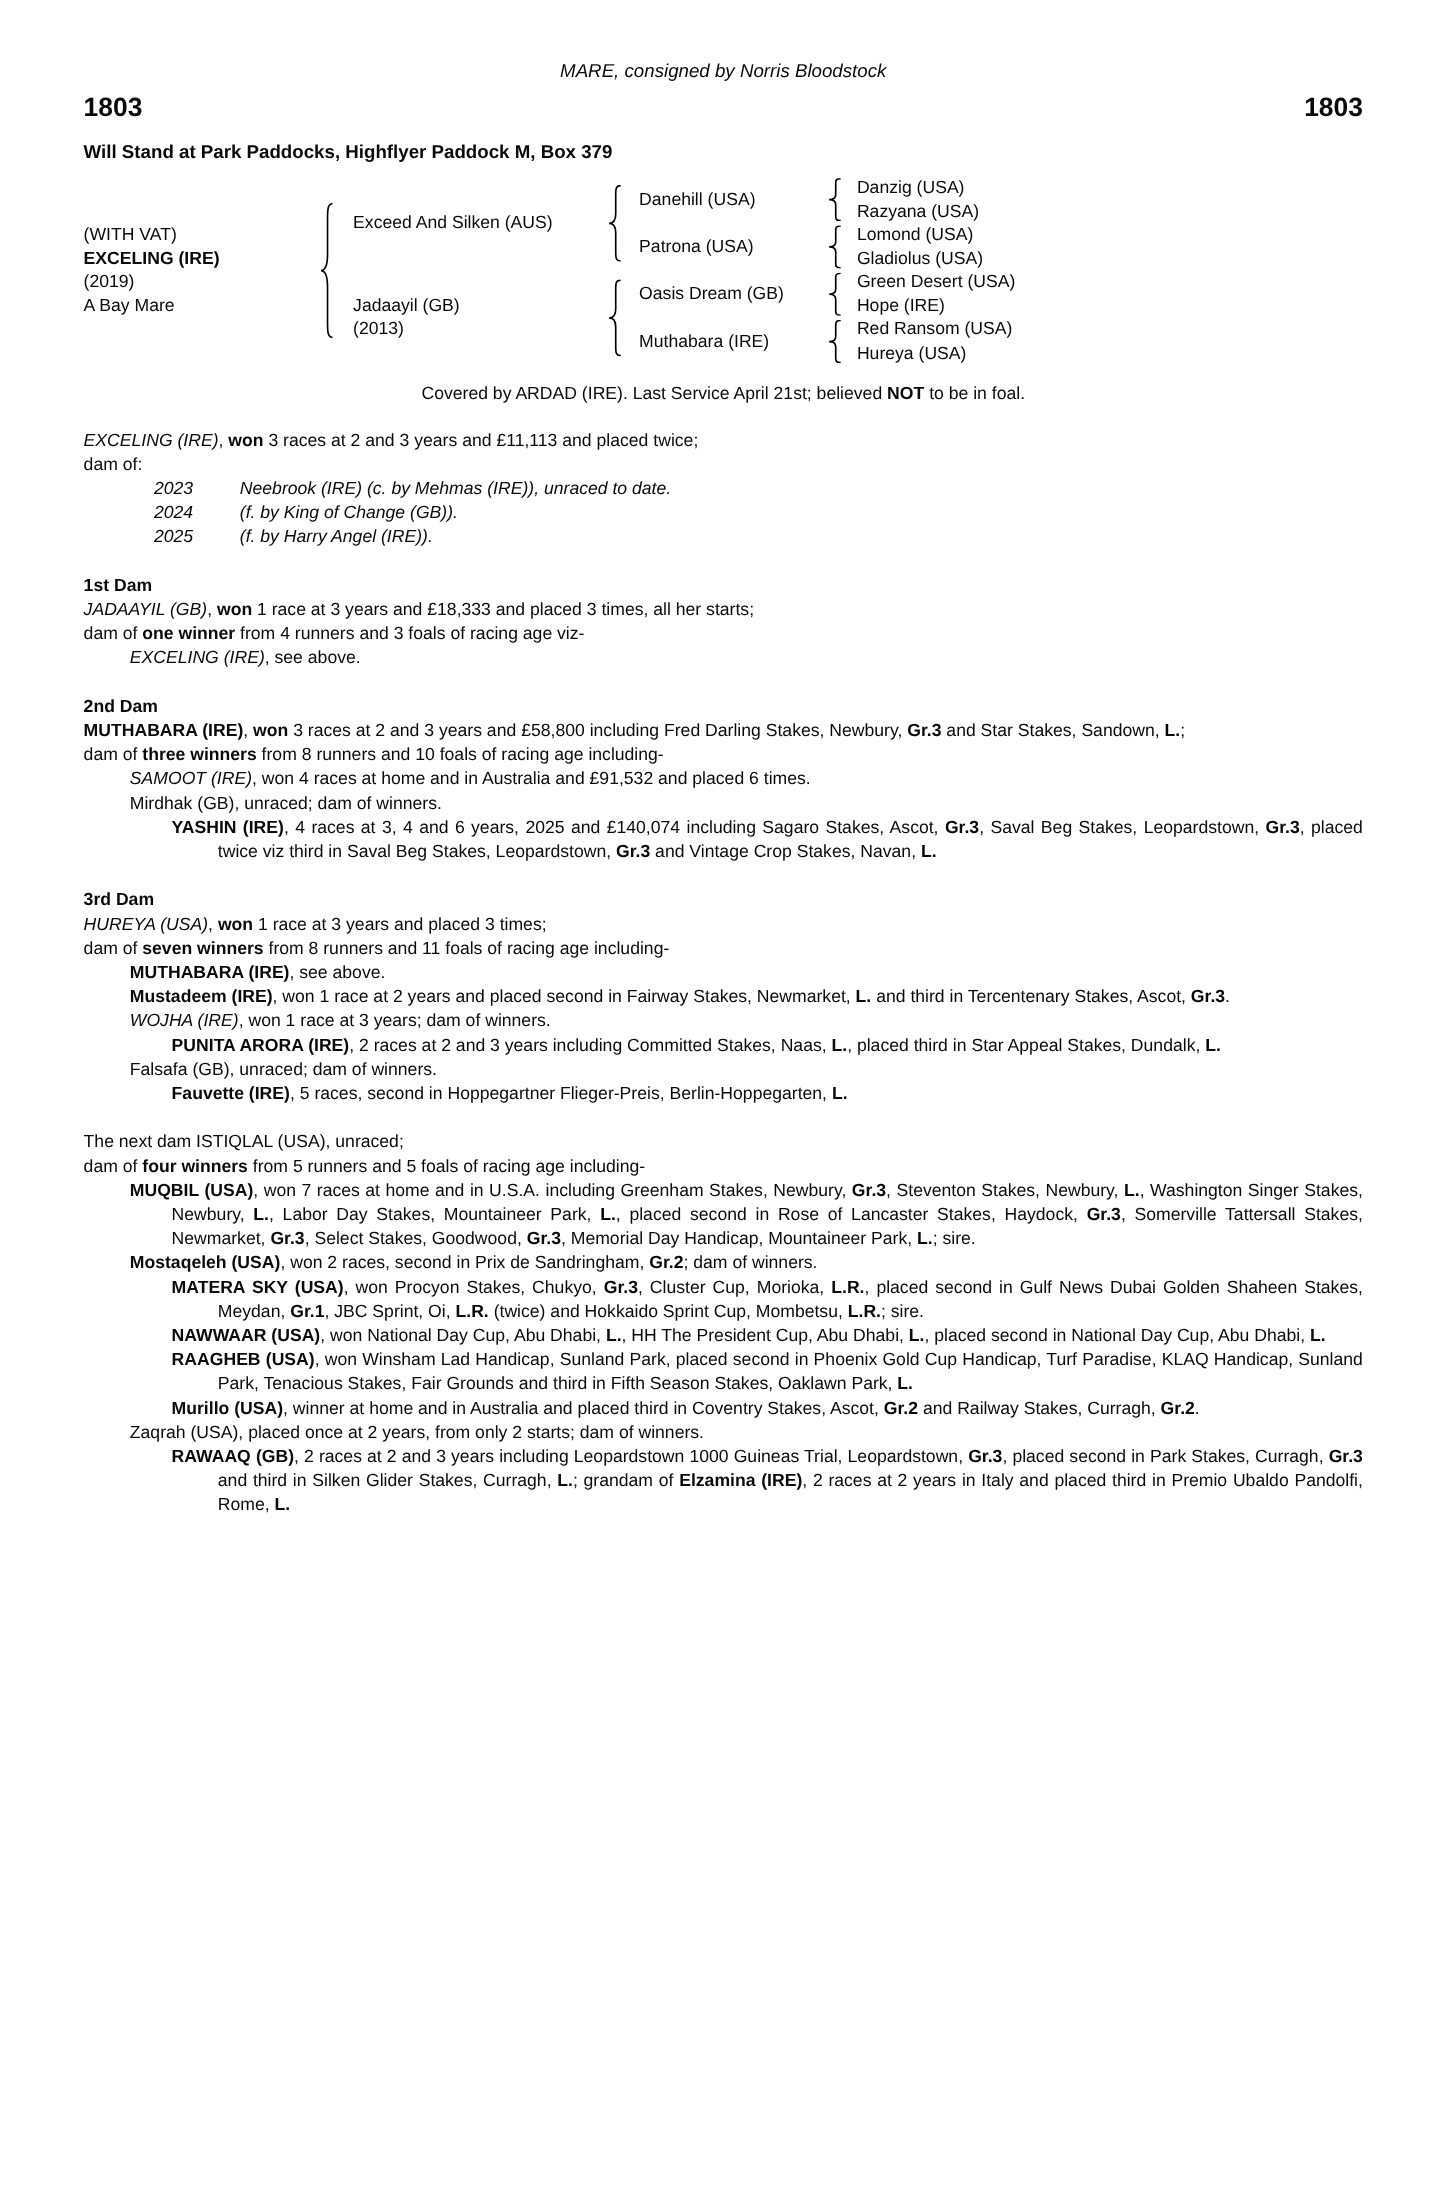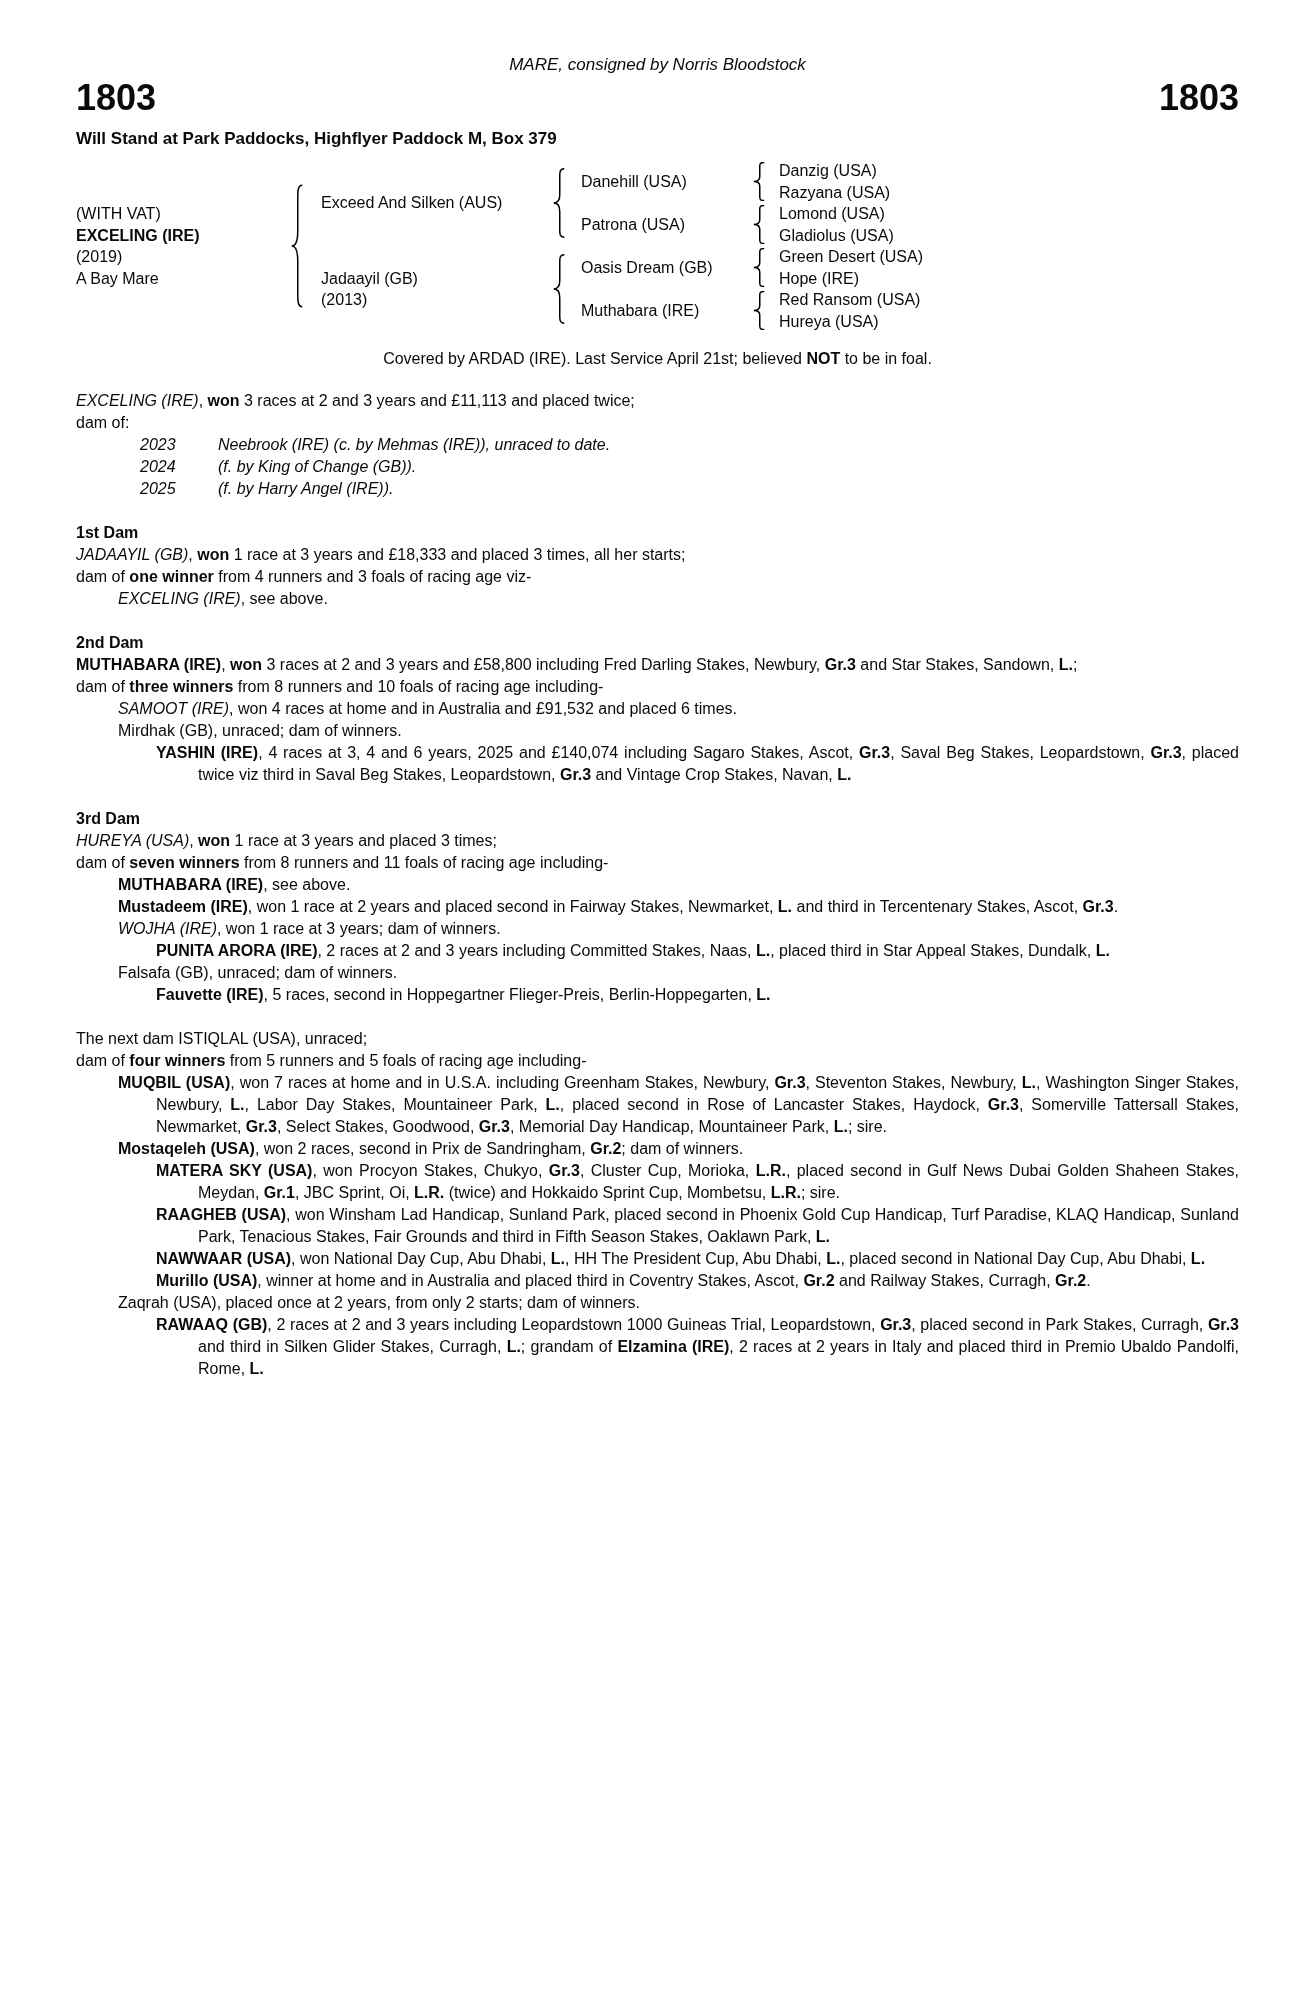--- a/index.html
+++ b/index.html
@@ -1,21 +1,21 @@
 <!DOCTYPE html>
 <html><head>
 <meta charset="utf-8">
 <style>
   html,body{margin:0;padding:0;background:#ffffff;}
   body{font-family:"Liberation Sans","DejaVu Sans",sans-serif;color:#0a0a0a;}
   .page{width:1315px;min-height:2000px;box-sizing:border-box;padding:54px 76px 40px 76px;
         font-size:16px;line-height:22px;background:#fff;border-radius:14px;}
 
   .consignor{text-align:center;font-style:italic;font-size:17px;}
-  .lot-row{display:flex;justify-content:space-between;font-weight:bold;font-size:36px;line-height:40px;margin-top:2px;}
+  .lot-row{display:flex;justify-content:space-between;font-weight:bold;font-size:24px;line-height:40px;margin-top:2px;}
   .stand-line{font-weight:bold;font-size:17px;margin-top:10px;}
 
   
   .ped-grid{display:grid;grid-template-columns:215px 30px 232px 28px 172px 26px auto;
             grid-auto-rows:21.5px;align-items:center;margin-top:10px;font-size:16px;}
   .ped-left{align-self:center;line-height:21.5px;}
   .ped-left .pname{font-weight:bold;}
   .pedname{align-self:center;line-height:21.5px;}
   .g4{align-self:center;line-height:21.5px;}
   .brace{align-self:stretch;height:100%;display:flex;align-items:center;}
@@ -165,21 +165,21 @@
         <div class="para lvl2"><span class="b">PUNITA ARORA (IRE)</span><span>, 2 races at 2 and 3 years including Committed Stakes, Naas, </span><span class="b">L.</span><span>, placed third in Star Appeal Stakes, Dundalk, </span><span class="b">L.</span></div>
         <div class="para lvl1"><span>Falsafa (GB), unraced; dam of winners.</span></div>
         <div class="para lvl2"><span class="b">Fauvette (IRE)</span><span>, 5 races, second in Hoppegartner Flieger-Preis, Berlin-Hoppegarten, </span><span class="b">L.</span></div>
       </div>
       <div class="section">
         <div class="para lvl0"><span>The next dam ISTIQLAL (USA), unraced;</span></div>
         <div class="para lvl0"><span>dam of </span><span class="b">four winners</span><span> from 5 runners and 5 foals of racing age including-</span></div>
         <div class="para lvl1"><span class="b">MUQBIL (USA)</span><span>, won 7 races at home and in U.S.A. including Greenham Stakes, Newbury, </span><span class="b">Gr.3</span><span>, Steventon Stakes, Newbury, </span><span class="b">L.</span><span>, Washington Singer Stakes, Newbury, </span><span class="b">L.</span><span>, Labor Day Stakes, Mountaineer Park, </span><span class="b">L.</span><span>, placed second in Rose of Lancaster Stakes, Haydock, </span><span class="b">Gr.3</span><span>, Somerville Tattersall Stakes, Newmarket, </span><span class="b">Gr.3</span><span>, Select Stakes, Goodwood, </span><span class="b">Gr.3</span><span>, Memorial Day Handicap, Mountaineer Park, </span><span class="b">L.</span><span>; sire.</span></div>
         <div class="para lvl1"><span class="b">Mostaqeleh (USA)</span><span>, won 2 races, second in Prix de Sandringham, </span><span class="b">Gr.2</span><span>; dam of winners.</span></div>
         <div class="para lvl2"><span class="b">MATERA SKY (USA)</span><span>, won Procyon Stakes, Chukyo, </span><span class="b">Gr.3</span><span>, Cluster Cup, Morioka, </span><span class="b">L.R.</span><span>, placed second in Gulf News Dubai Golden Shaheen Stakes, Meydan, </span><span class="b">Gr.1</span><span>, JBC Sprint, Oi, </span><span class="b">L.R.</span><span> (twice) and Hokkaido Sprint Cup, Mombetsu, </span><span class="b">L.R.</span><span>; sire.</span></div>
+        <div class="para lvl2"><span class="b">NAWWAAR (USA)</span><span>, won National Day Cup, Abu Dhabi, </span><span class="b">L.</span><span>, HH The President Cup, Abu Dhabi, </span><span class="b">L.</span><span>, placed second in National Day Cup, Abu Dhabi, </span><span class="b">L.</span></div>
         <div class="para lvl2"><span class="b">RAAGHEB (USA)</span><span>, won Winsham Lad Handicap, Sunland Park, placed second in Phoenix Gold Cup Handicap, Turf Paradise, KLAQ Handicap, Sunland Park, Tenacious Stakes, Fair Grounds and third in Fifth Season Stakes, Oaklawn Park, </span><span class="b">L.</span></div>
-        <div class="para lvl2"><span class="b">NAWWAAR (USA)</span><span>, won National Day Cup, Abu Dhabi, </span><span class="b">L.</span><span>, HH The President Cup, Abu Dhabi, </span><span class="b">L.</span><span>, placed second in National Day Cup, Abu Dhabi, </span><span class="b">L.</span></div>
         <div class="para lvl2"><span class="b">Murillo (USA)</span><span>, winner at home and in Australia and placed third in Coventry Stakes, Ascot, </span><span class="b">Gr.2</span><span> and Railway Stakes, Curragh, </span><span class="b">Gr.2</span><span>.</span></div>
         <div class="para lvl1"><span>Zaqrah (USA), placed once at 2 years, from only 2 starts; dam of winners.</span></div>
         <div class="para lvl2"><span class="b">RAWAAQ (GB)</span><span>, 2 races at 2 and 3 years including Leopardstown 1000 Guineas Trial, Leopardstown, </span><span class="b">Gr.3</span><span>, placed second in Park Stakes, Curragh, </span><span class="b">Gr.3</span><span> and third in Silken Glider Stakes, Curragh, </span><span class="b">L.</span><span>; grandam of </span><span class="b">Elzamina (IRE)</span><span>, 2 races at 2 years in Italy and placed third in Premio Ubaldo Pandolfi, Rome, </span><span class="b">L.</span></div>
       </div>
     </div>
 
 </div>
 
 </body></html>

